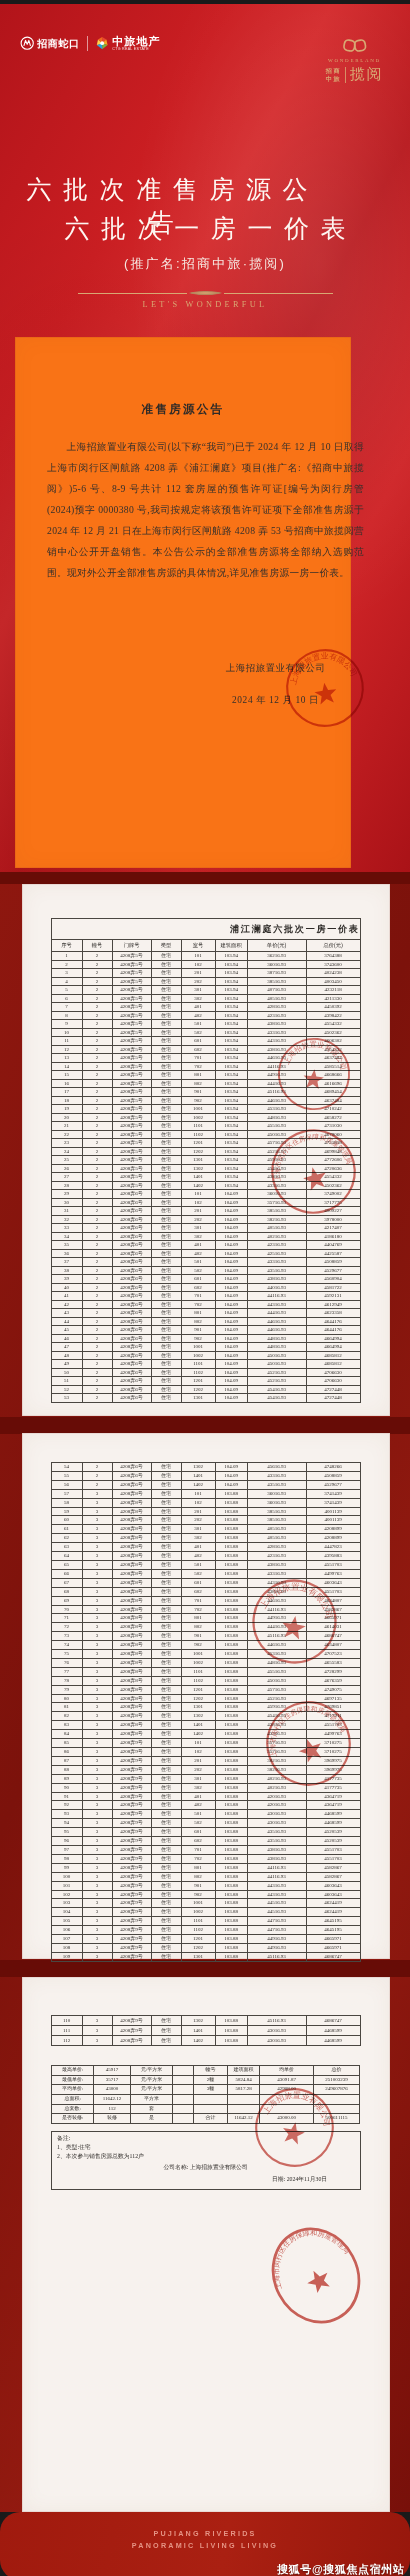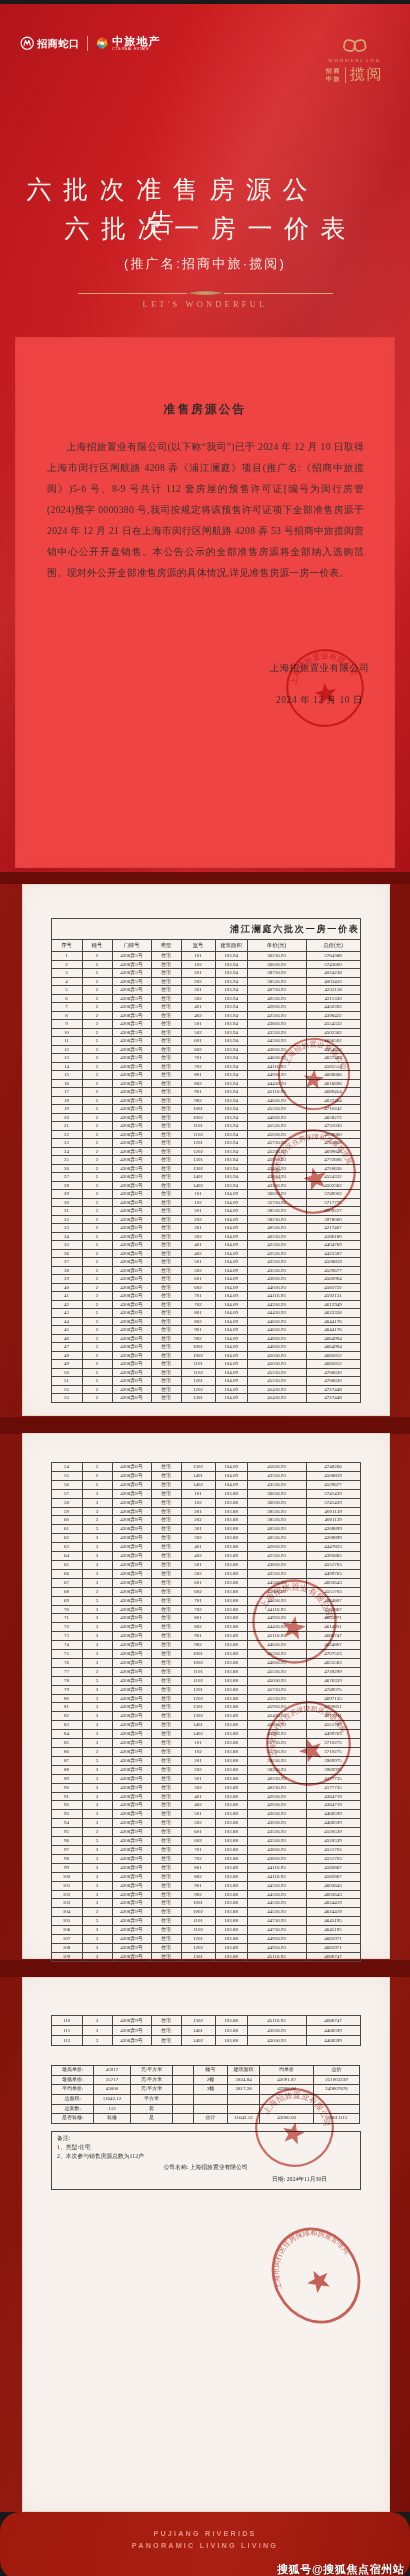--- a/index.html
+++ b/index.html
@@ -44,21 +44,21 @@
     font-size:13px;letter-spacing:2.2px;}
   .orn-line{position:absolute;left:78px;top:287px;width:255px;height:4.4px;}
   .orn-line .ln{position:absolute;top:2.2px;width:109px;height:0.6px;background:#d8a873;}
   .orn-line .ln.l{left:0}.orn-line .ln.r{right:0}
   .orn-line .dm{position:absolute;left:50%;top:0;width:33px;height:4.4px;margin-left:-16.6px;
     background:radial-gradient(ellipse at center,#d8a873 0%,#b4825a 60%,transparent 75%);border-radius:50%;}
   .slogan{position:absolute;left:0;top:296px;width:410px;text-align:center;color:#d8a873;
     font-size:8.3px;letter-spacing:3.3px;font-family:"Liberation Serif",serif;}
   
   .page{position:absolute;background:#f7f2ee;box-shadow:inset 0 0 0 0.6px rgba(140,40,25,.18), inset 0 0 22px rgba(120,60,40,.06);}
-  .page1{left:15px;top:333px;width:380px;height:531px;background:#ef4444;}
+  .page1{left:15px;top:333px;width:336px;height:531px;background:#f97316;}
   .page2{left:21.6px;top:880px;width:368px;height:532px;}
   .page3{left:21.6px;top:1429px;width:368px;height:526px;}
   .page4{left:21.6px;top:1973px;width:368px;height:535px;}
   
   .doc-title{position:absolute;left:0;top:65px;width:100%;text-align:center;color:#2f2b28;
     font-size:11.6px;font-weight:bold;letter-spacing:2.2px;font-family:"Liberation Serif",serif;}
   .doc-body{position:absolute;left:32px;top:99px;width:317px;color:#35302c;
     font-size:9.7px;line-height:21px;text-align:justify;text-indent:2em;letter-spacing:0.3px;
     font-family:"Liberation Serif",serif;}
   .doc-sign{position:absolute;right:25.5px;top:325px;color:#35302c;font-size:9.4px;letter-spacing:0.6px;font-family:"Liberation Serif",serif;}

